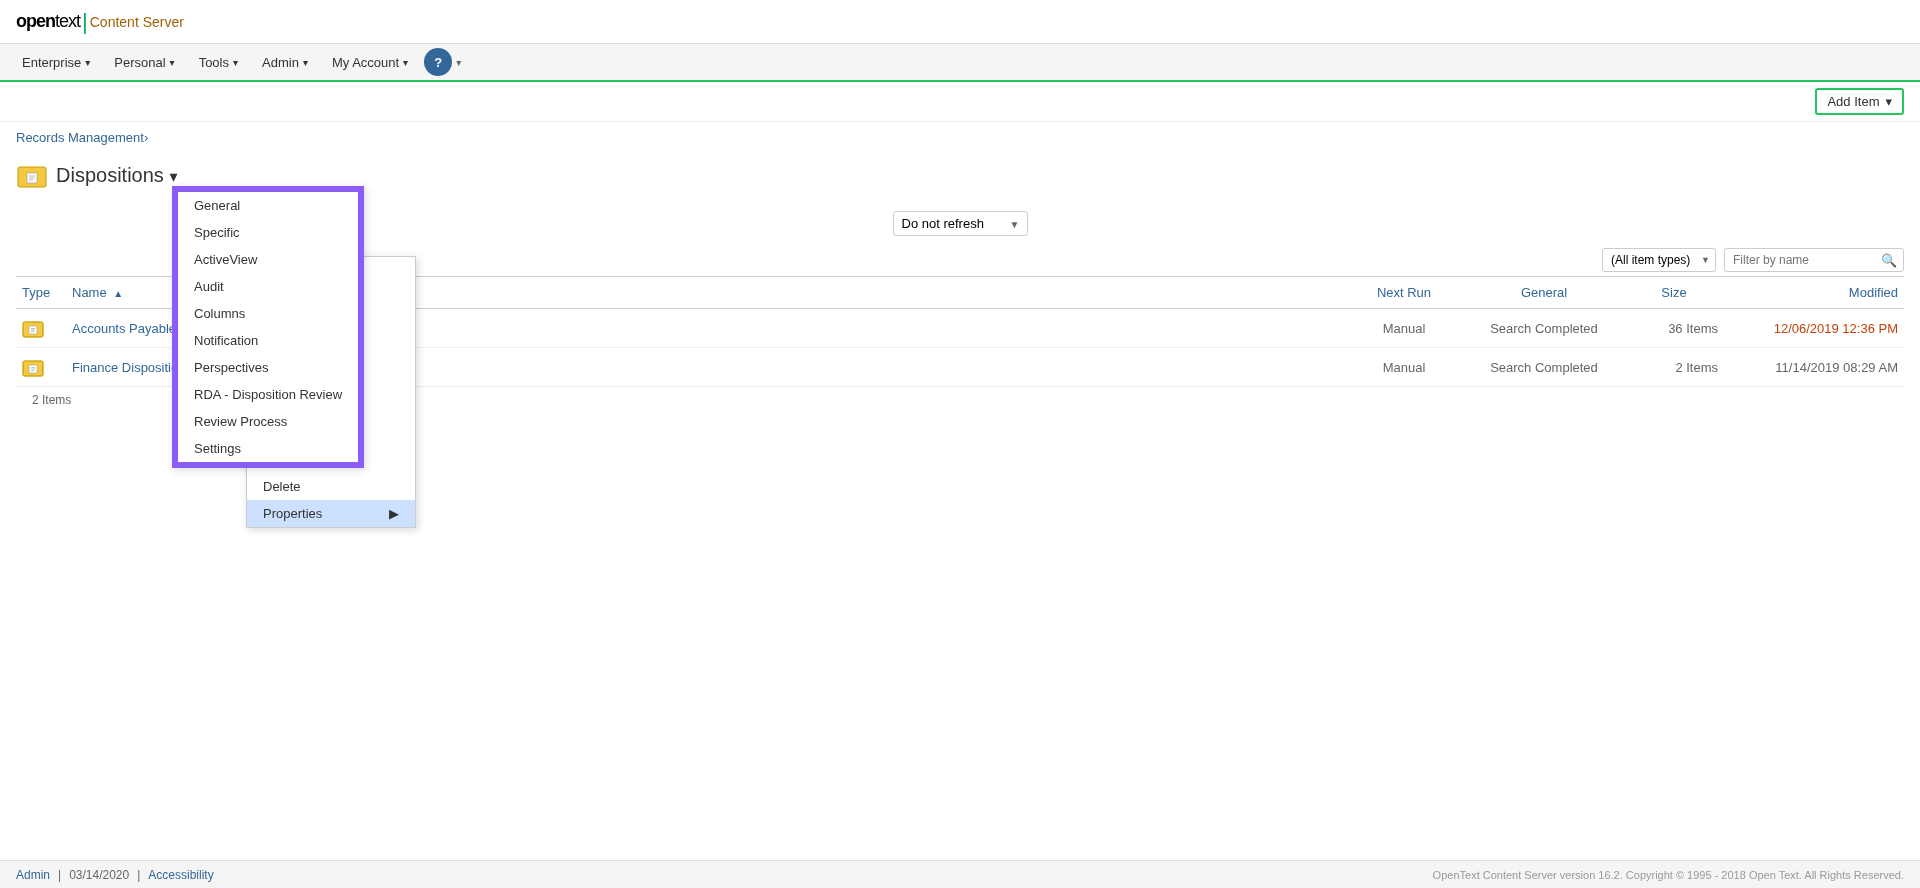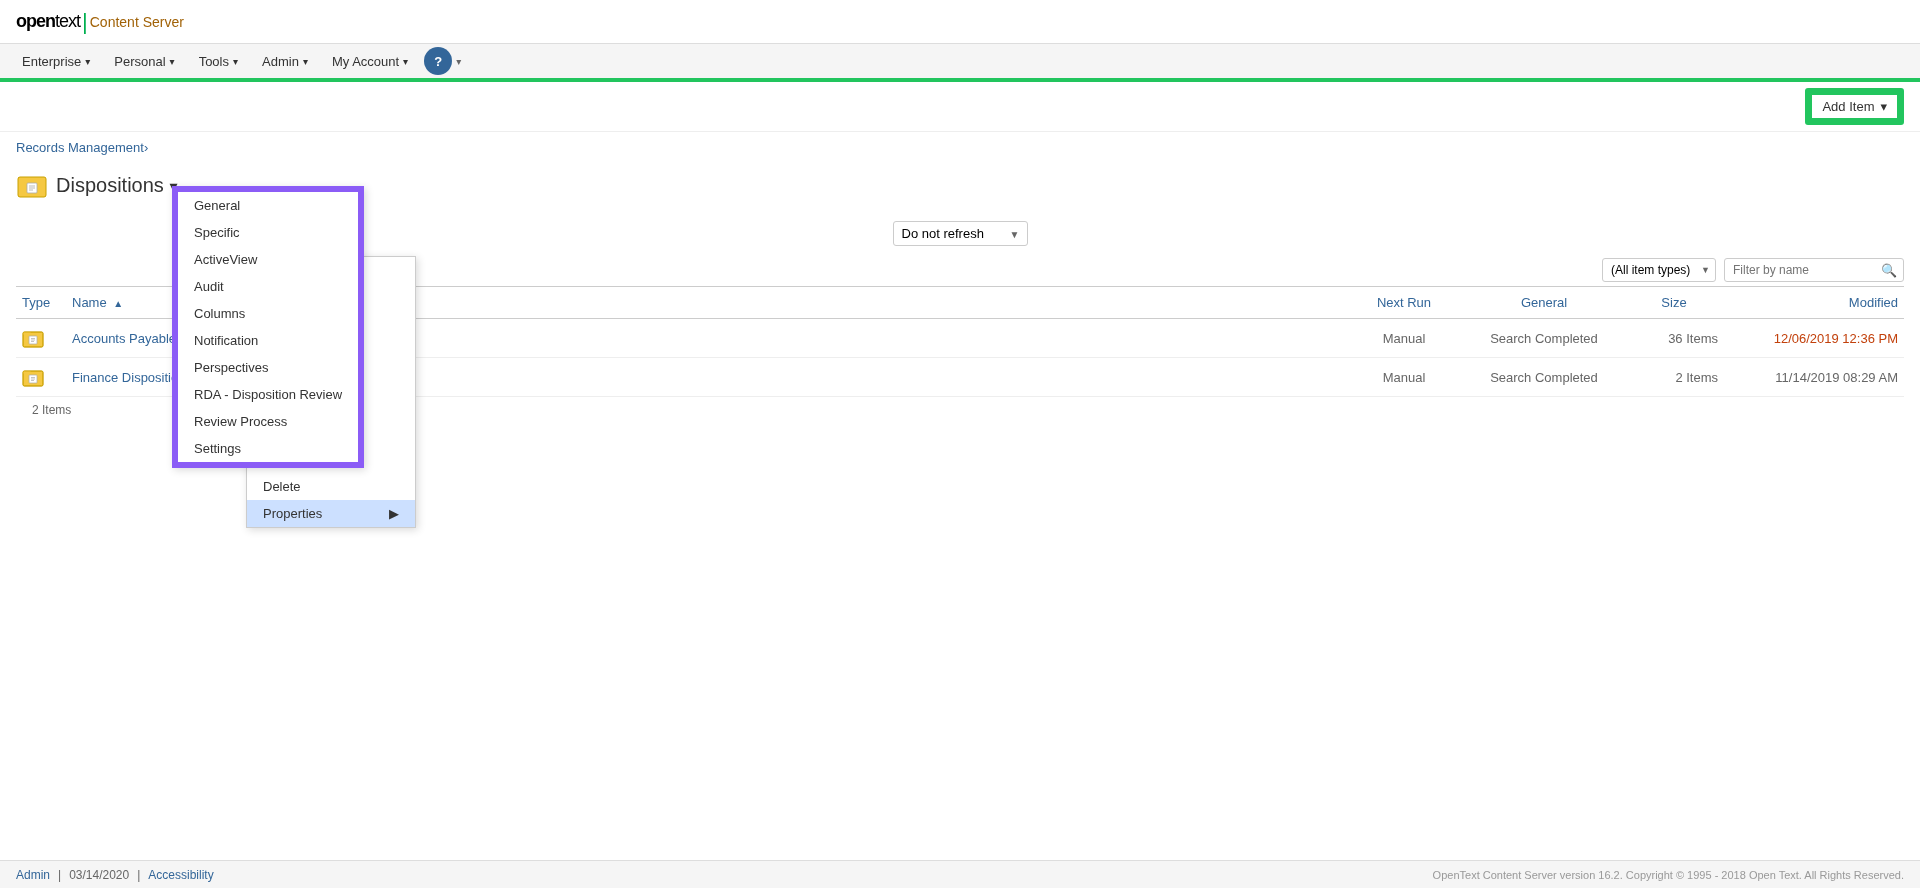--- a/index.html
+++ b/index.html
@@ -34,21 +34,21 @@
       font-size: 14px;
       color: #a16207;
     }
 
     
     .nav-bar {
       display: flex;
       align-items: center;
       height: 38px;
       background: #f5f5f5;
-      border-bottom: 4px solid #22c55e;
+      border-bottom: 2px solid #22c55e;
       padding: 0 10px;
     }
     .nav-item {
       display: flex;
       align-items: center;
       padding: 0 12px;
       height: 38px;
       cursor: pointer;
       font-size: 13px;
       color: #333;
@@ -79,21 +79,21 @@
       align-items: center;
       justify-content: flex-end;
       padding: 6px 16px;
       border-bottom: 1px solid #eee;
       background: #fff;
     }
     .add-item-btn {
       display: flex;
       align-items: center;
       background: #fff;
-      border: 7px solid #22c55e;
+      border: 2px solid #22c55e;
       border-radius: 3px;
       padding: 4px 10px;
       cursor: pointer;
       font-size: 13px;
       color: #333;
     }
     .add-item-btn .caret { margin-left: 6px; }
 
     
     .breadcrumb {

